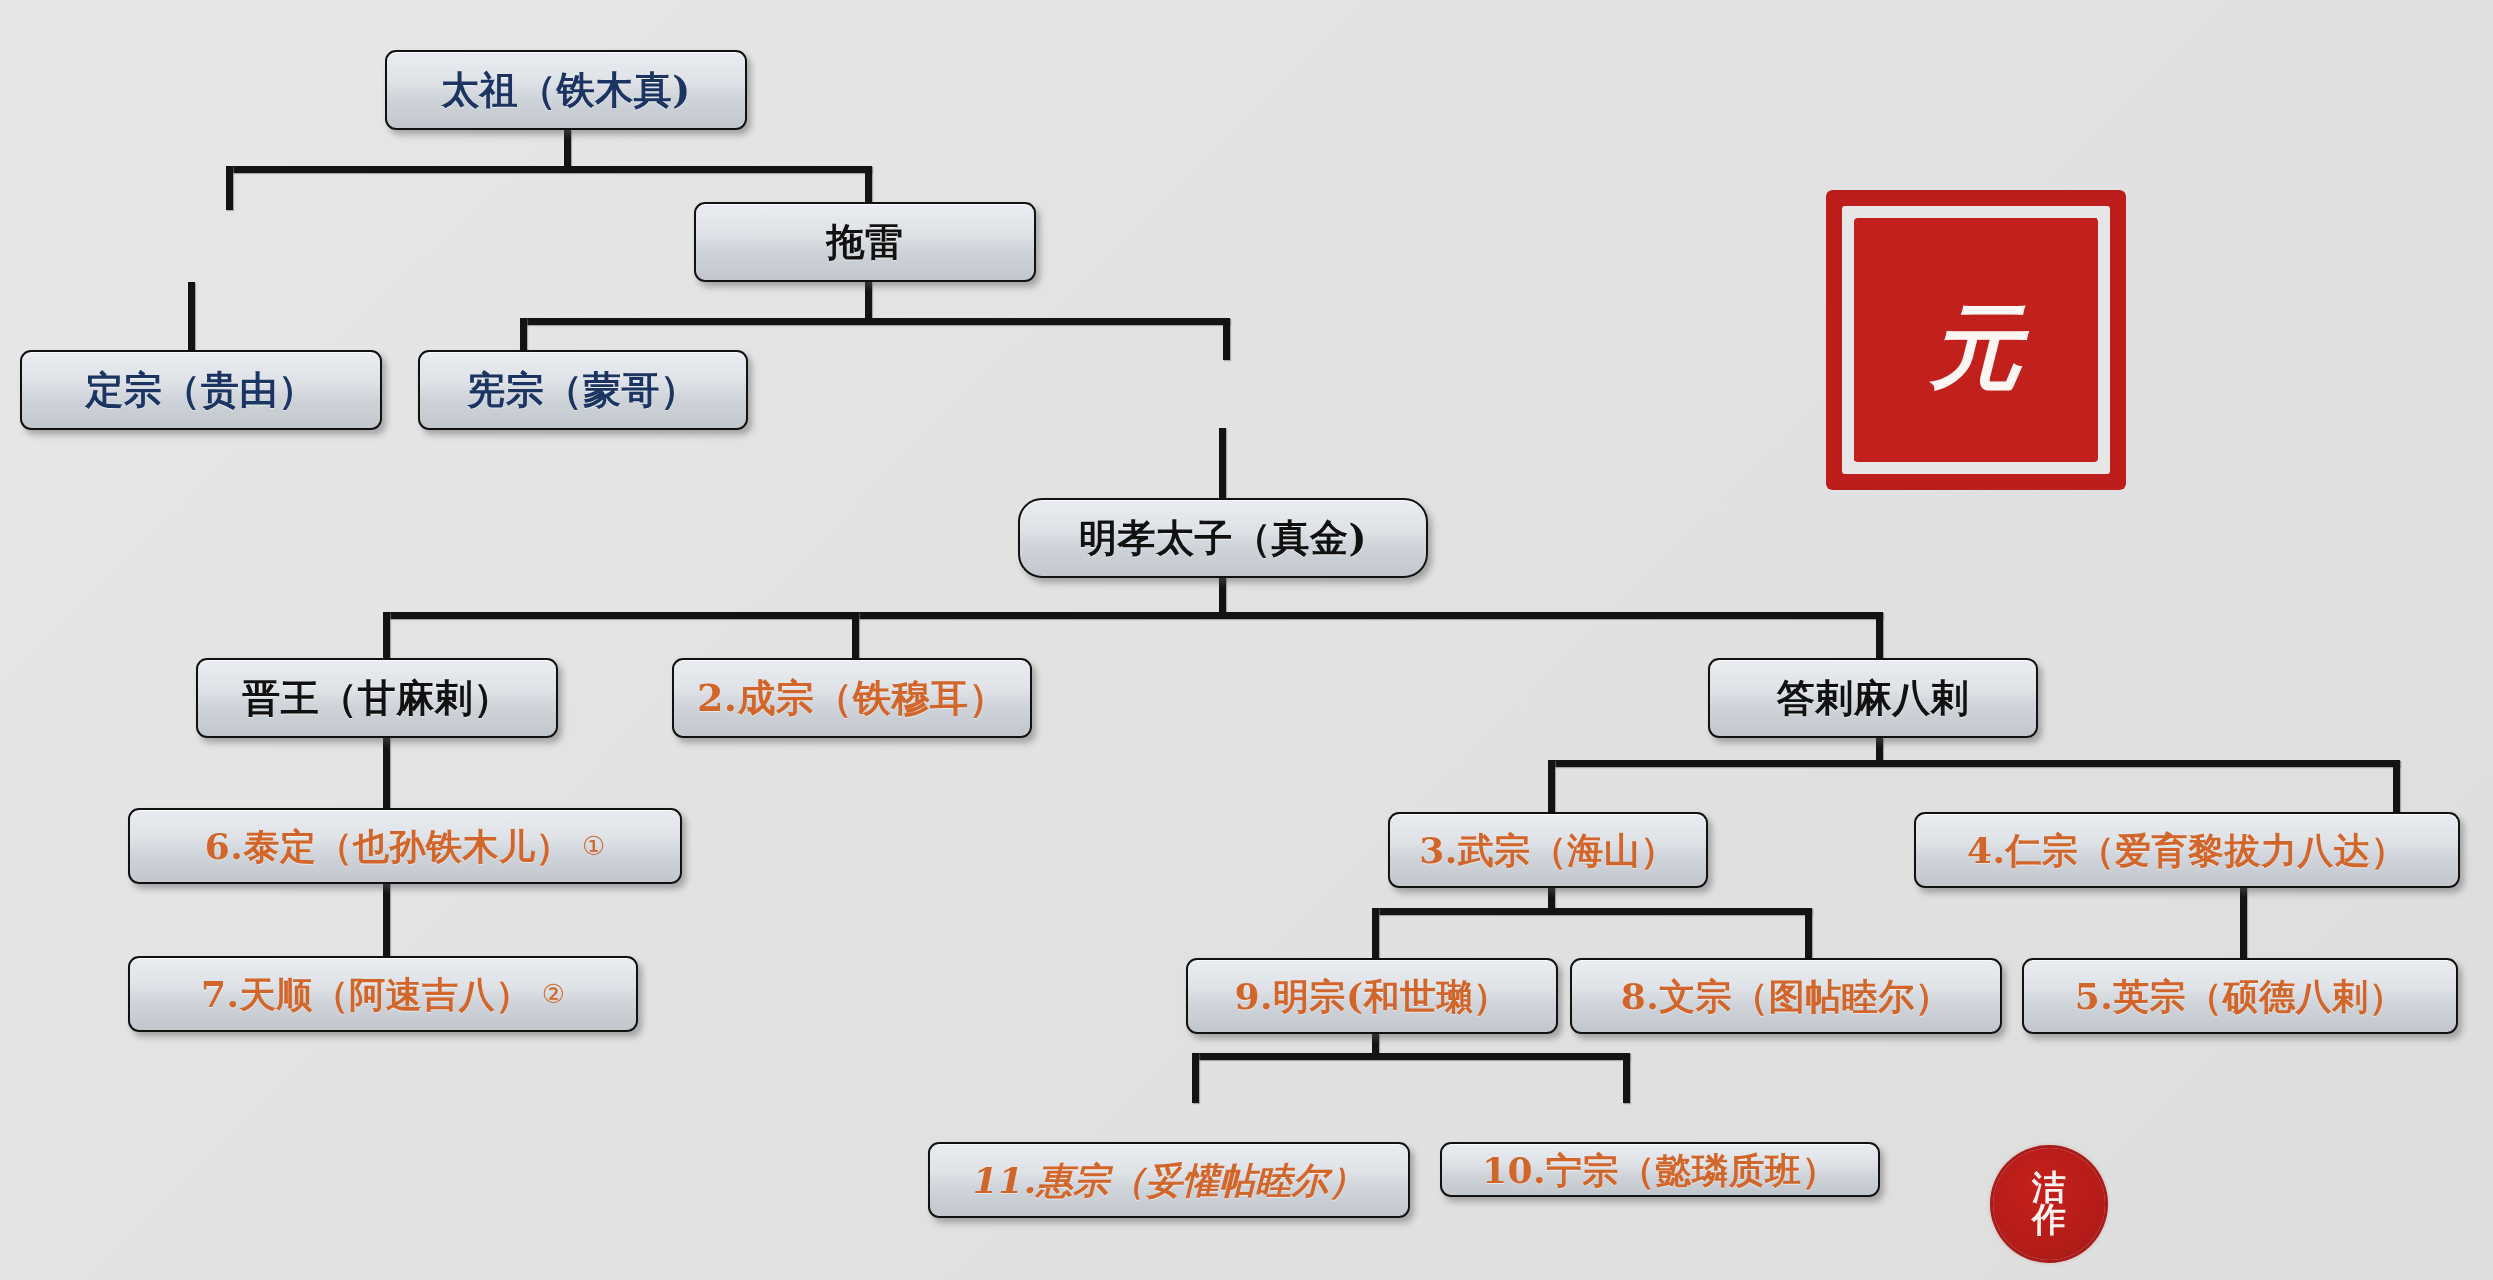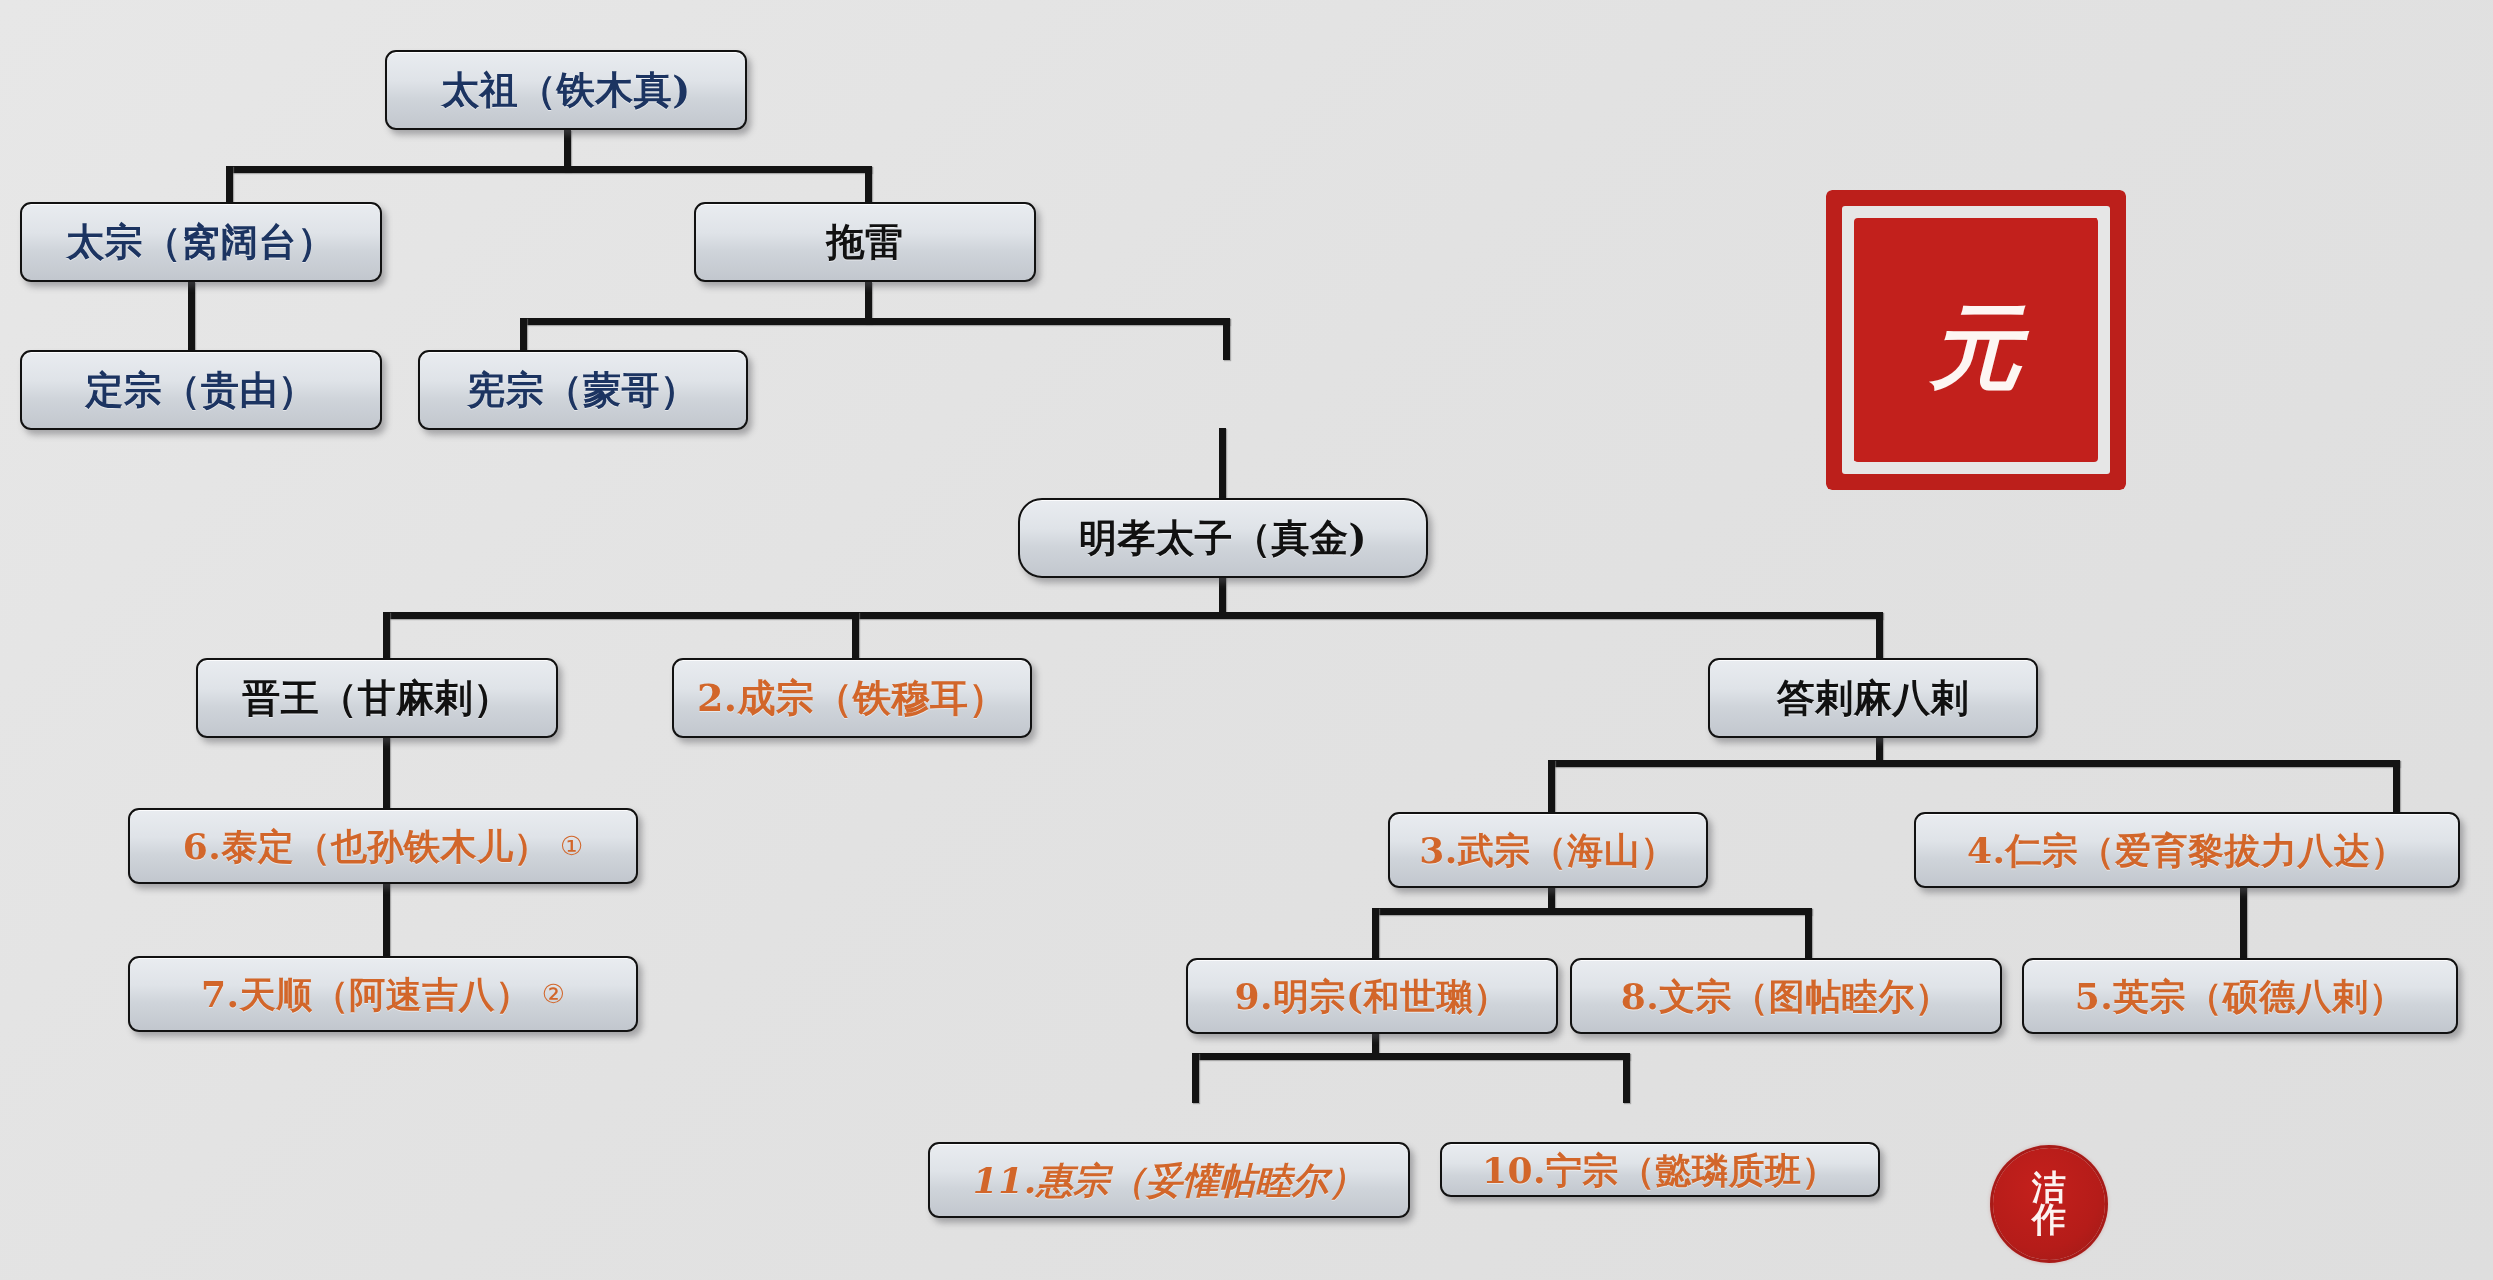--- a/index.html
+++ b/index.html
@@ -162,23 +162,20 @@
 
   <div class="ln v" style="left:1372px; top:1015px; height:42px;"></div>
   <div class="ln h" style="left:1192px; top:1053px; width:438px;"></div>
   <div class="ln v" style="left:1192px; top:1053px; height:50px;"></div>
   <div class="ln v" style="left:1623px; top:1053px; height:50px;"></div>
 
   <div class="node blue" style="left:385px; top:50px; width:362px; height:80px;">
     <span class="txt" style="font-size:38px;">太祖（铁木真)</span>
   </div>
 
-  <div class="node blue" style="left:20px; top:202px; width:362px; height:80px;">
-    <span class="txt" style="font-size:38px;">太宗（窝阔台）</span>
-  </div>
 
   <div class="node black" style="left:694px; top:202px; width:342px; height:80px;">
     <span class="txt" style="font-size:38px;">拖雷</span>
   </div>
 
   <div class="node blue" style="left:20px; top:350px; width:362px; height:80px;">
     <span class="txt" style="font-size:38px;">定宗（贵由）</span>
   </div>
 
   <div class="node blue" style="left:418px; top:350px; width:330px; height:80px;">
@@ -195,21 +192,21 @@
   </div>
 
   <div class="node orange" style="left:672px; top:658px; width:360px; height:80px;">
     <span class="txt" style="font-size:38px;">2.成宗（铁穆耳）</span>
   </div>
 
   <div class="node black" style="left:1708px; top:658px; width:330px; height:80px;">
     <span class="txt" style="font-size:38px;">答剌麻八剌</span>
   </div>
 
-  <div class="node orange" style="left:128px; top:808px; width:510px; height:76px;">
+  <div class="node orange" style="left:128px; top:808px; width:554px; height:76px;">
     <span class="txt" style="font-size:36px;">6.泰定（也孙铁木儿）</span>
     <span class="sup">①</span>
   </div>
 
   <div class="node orange" style="left:128px; top:956px; width:510px; height:76px;">
     <span class="txt" style="font-size:36px;">7.天顺（阿速吉八）</span>
     <span class="sup">②</span>
   </div>
 
   <div class="node orange" style="left:1388px; top:812px; width:320px; height:76px;">

